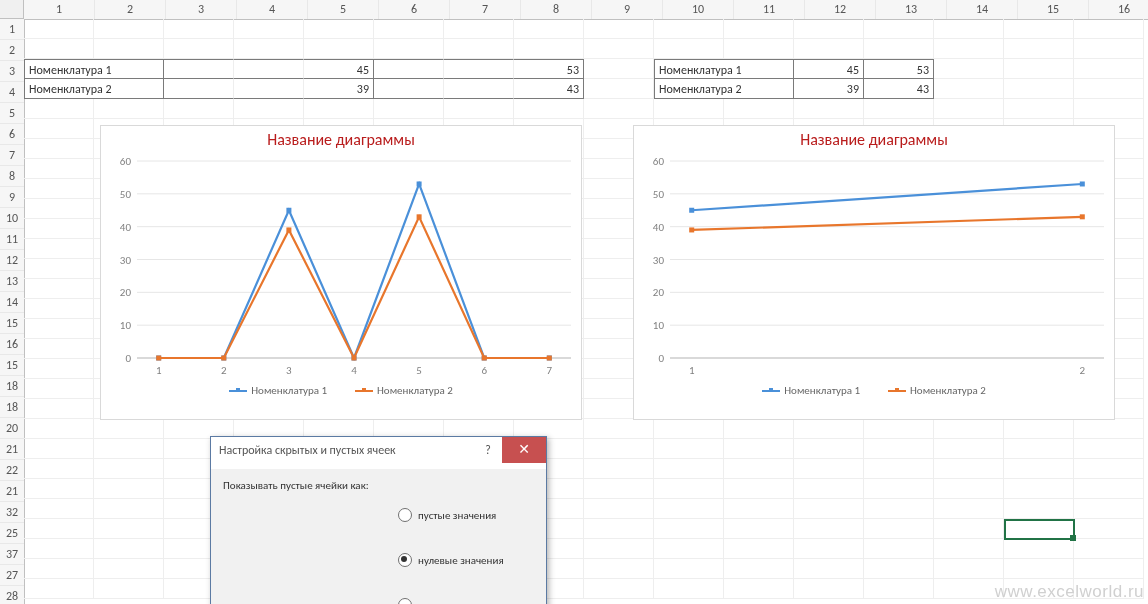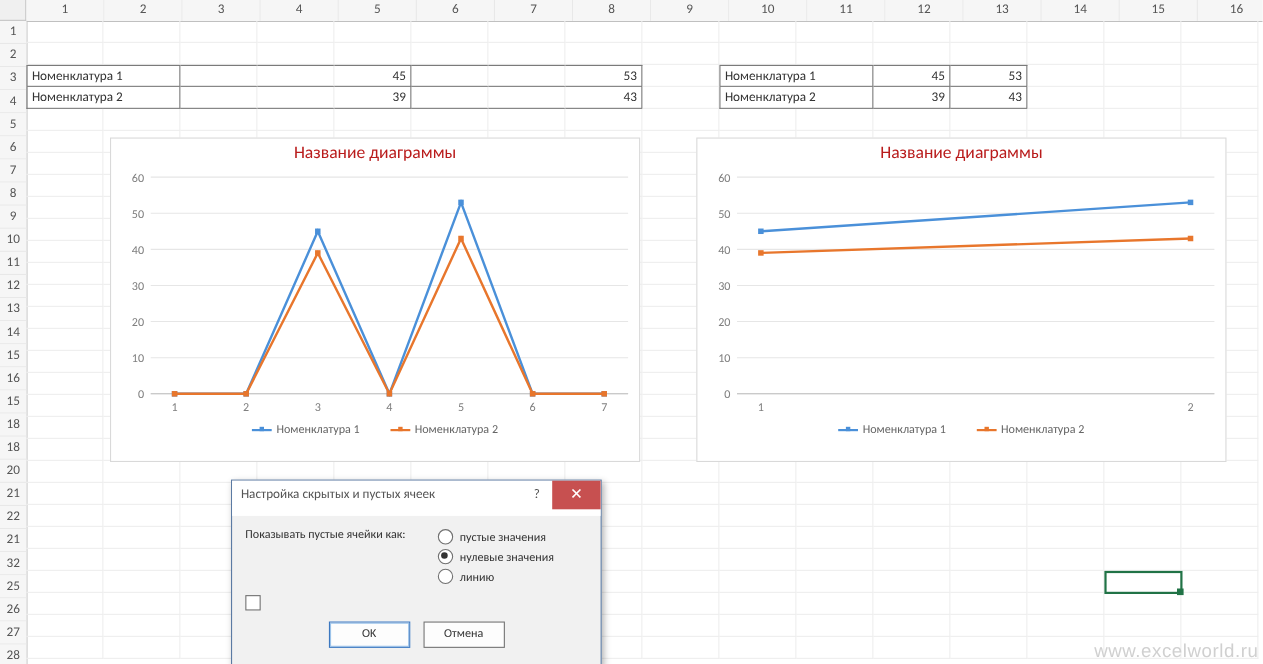--- a/index.html
+++ b/index.html
@@ -159,21 +159,21 @@
     position: absolute; right: 44px; top: 0;
     width: 28px; height: 26px;
     text-align: center; line-height: 26px;
     color: #555;
   }
   .dialog-body {
     padding: 10px 12px 12px 12px;
     font-size: 11px;
     color: #333;
   }
-  .opt-row { display: flex; align-items: center; gap: 6px; height: 18px; }
+  .opt-row { display: flex; align-items: center; gap: 6px; height: 18px; margin-top: 27px; }
   .opt-block { display: flex; gap: 10px; }
   .opt-label { width: 165px; }
   .radio, .checkbox {
     width: 12px; height: 12px;
     border: 1px solid #707070;
     border-radius: 50%;
     position: relative;
     display: inline-block;
     background: #fff;
   }
@@ -245,21 +245,21 @@
       <div>16</div>
       <div>15</div>
       <div>18</div>
       <div>18</div>
       <div>20</div>
       <div>21</div>
       <div>22</div>
       <div>21</div>
       <div>32</div>
       <div>25</div>
-      <div>26</div>
+      <div>37</div>
       <div>27</div>
       <div>28</div>
     </div>
 
   <div class="grid" id="grid">
       <div class="row">
         <div class="cell"></div>
         <div class="cell"></div>
         <div class="cell"></div>
         <div class="cell"></div>

